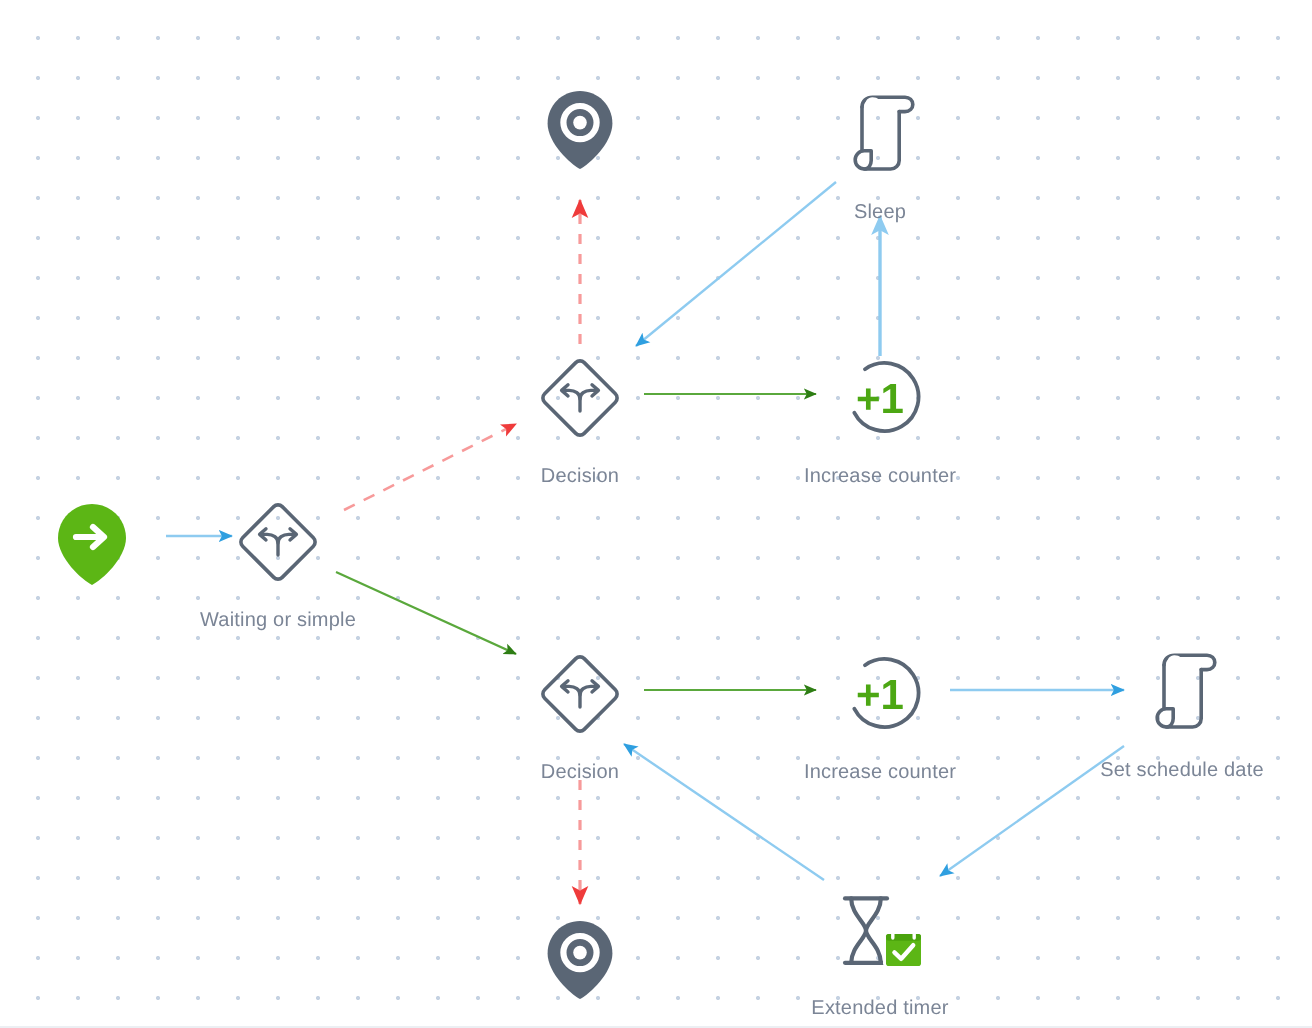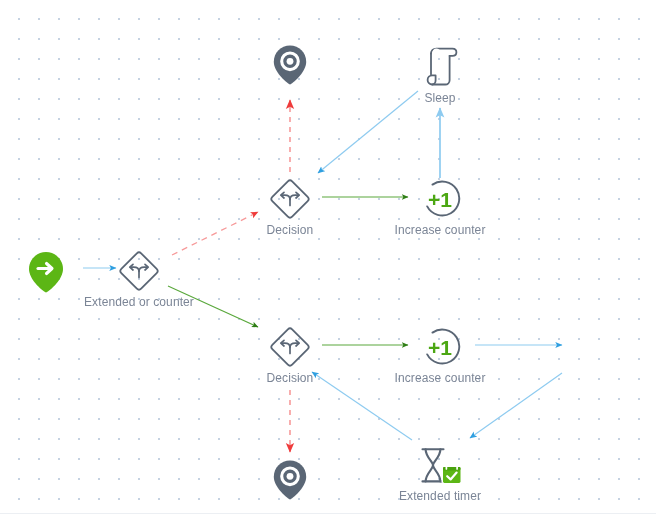--- a/index.html
+++ b/index.html
@@ -39,22 +39,22 @@
     cursor: pointer;
     user-select: none;
   }
   .node-icon {
     display: block;
     margin: 0 auto;
     line-height: 0;
   }
   .node-label {
     display: block;
-    margin-top: 4px;
-    font-size: 12px;
+    margin-top: 12px;
+    font-size: 10px;
     line-height: 13px;
     color: #7b8596;
     letter-spacing: 0.1px;
     white-space: nowrap;
   }
 </style>
 </head>
 <body>
 
 <div id="canvas">
@@ -114,21 +114,21 @@
   <div class="node" style="left:139px; top:250px;">
     <span class="node-icon">
       <svg width="42" height="42" viewBox="0 0 42 42" xmlns="http://www.w3.org/2000/svg">
         <rect x="7" y="7" width="28" height="28" rx="3" ry="3" transform="rotate(45 21 21)" fill="none" stroke="#5a6675" stroke-width="1.8"></rect>
         <path d="M21 27.5 L21 21.5 C21 18.8 18.6 17.2 15.6 17.2 L12.8 17.2" fill="none" stroke="#5a6675" stroke-width="1.7" stroke-linecap="round" stroke-linejoin="round"></path>
         <path d="M21 21.5 C21 18.8 23.4 17.2 26.4 17.2 L29.2 17.2" fill="none" stroke="#5a6675" stroke-width="1.7" stroke-linecap="round" stroke-linejoin="round"></path>
         <path d="M15 14.4 L11.8 17.2 L15 20" fill="none" stroke="#5a6675" stroke-width="1.7" stroke-linecap="round" stroke-linejoin="round"></path>
         <path d="M27 14.4 L30.2 17.2 L27 20" fill="none" stroke="#5a6675" stroke-width="1.7" stroke-linecap="round" stroke-linejoin="round"></path>
       </svg>
     </span>
-    <span class="node-label">Extended or counter</span>
+    <span class="node-label">Waiting or simple</span>
   </div>
 
   <div class="node" style="left:290px; top:178px;">
     <span class="node-icon">
       <svg width="42" height="42" viewBox="0 0 42 42" xmlns="http://www.w3.org/2000/svg">
         <rect x="7" y="7" width="28" height="28" rx="3" ry="3" transform="rotate(45 21 21)" fill="none" stroke="#5a6675" stroke-width="1.8"></rect>
         <path d="M21 27.5 L21 21.5 C21 18.8 18.6 17.2 15.6 17.2 L12.8 17.2" fill="none" stroke="#5a6675" stroke-width="1.7" stroke-linecap="round" stroke-linejoin="round"></path>
         <path d="M21 21.5 C21 18.8 23.4 17.2 26.4 17.2 L29.2 17.2" fill="none" stroke="#5a6675" stroke-width="1.7" stroke-linecap="round" stroke-linejoin="round"></path>
         <path d="M15 14.4 L11.8 17.2 L15 20" fill="none" stroke="#5a6675" stroke-width="1.7" stroke-linecap="round" stroke-linejoin="round"></path>
         <path d="M27 14.4 L30.2 17.2 L27 20" fill="none" stroke="#5a6675" stroke-width="1.7" stroke-linecap="round" stroke-linejoin="round"></path>
@@ -203,20 +203,35 @@
   <div class="node" style="left:440px; top:326px;">
     <span class="node-icon">
       <svg width="42" height="42" viewBox="0 0 42 42" xmlns="http://www.w3.org/2000/svg">
         <path d="M13.5 6.6 A17 17 0 1 1 8.2 28.4" fill="none" stroke="#5a6675" stroke-width="1.9" stroke-linecap="round"></path>
         <text x="21" y="28.5" text-anchor="middle" font-family="Liberation Sans, sans-serif" font-size="21" font-weight="bold" fill="#4ca713">+1</text>
       </svg>
     </span>
     <span class="node-label">Increase counter</span>
   </div>
 
+  <div class="node" style="left:591px; top:325px;">
+    <span class="node-icon">
+      <svg width="38" height="42" viewBox="0 0 38 42" xmlns="http://www.w3.org/2000/svg">
+        <path d="M10 7.5 C10 4.6 12.3 2.6 15.2 2.6 L31.5 2.6
+                 C33.8 2.6 35.4 4.2 35.4 6.2 C35.4 8.2 33.8 9.8 31.5 9.8 L28.6 9.8" fill="none" stroke="#5a6675" stroke-width="1.8" stroke-linecap="round" stroke-linejoin="round"></path>
+        <path d="M28.6 9.8 L28.6 34.2 C28.6 36.6 26.7 38.5 24.3 38.5 L11.2 38.5" fill="none" stroke="#5a6675" stroke-width="1.8" stroke-linecap="round" stroke-linejoin="round"></path>
+        <path d="M10 7.5 L10 28.6" fill="none" stroke="#5a6675" stroke-width="1.8" stroke-linecap="round"></path>
+        <path d="M11.2 38.5 C8.6 38.5 6.6 36.5 6.6 33.9 C6.6 31.4 8.6 29.4 11.2 29.4
+                 L14.6 29.4 L14.6 34.3 C14.6 36.6 13.2 38.5 11.2 38.5 Z" fill="none" stroke="#5a6675" stroke-width="1.8" stroke-linecap="round" stroke-linejoin="round"></path>
+        <path d="M15.2 2.6 C12.9 2.6 11.6 4.5 11.6 6.3 L11.6 9.5 L19.4 9.5
+                 L19.4 6.3 C19.4 4.4 18 2.6 15.2 2.6 Z" fill="#ffffff" stroke="none"></path>
+      </svg>
+    </span>
+    <span class="node-label">Set schedule date</span>
+  </div>
 
   <div class="node" style="left:440px; top:446px;">
     <span class="node-icon">
       <svg width="46" height="40" viewBox="0 0 46 40" xmlns="http://www.w3.org/2000/svg">
         <path d="M5.5 3.2 L26.5 3.2" stroke="#5a6675" stroke-width="2.1" stroke-linecap="round"></path>
         <path d="M5.5 35.4 L26.5 35.4" stroke="#5a6675" stroke-width="2.1" stroke-linecap="round"></path>
         <path d="M8.6 3.2 C8.6 11 16 15.5 16 19.3 C16 23.1 8.6 27.6 8.6 35.4" fill="none" stroke="#5a6675" stroke-width="2.1" stroke-linecap="round" stroke-linejoin="round"></path>
         <path d="M23.4 3.2 C23.4 11 16 15.5 16 19.3 C16 23.1 23.4 27.6 23.4 35.4" fill="none" stroke="#5a6675" stroke-width="2.1" stroke-linecap="round" stroke-linejoin="round"></path>
         <rect x="24.5" y="19" width="19" height="18" rx="1.4" fill="#ffffff"></rect>
         <rect x="26" y="21" width="17.5" height="16" rx="1.4" fill="#5cb615"></rect>

